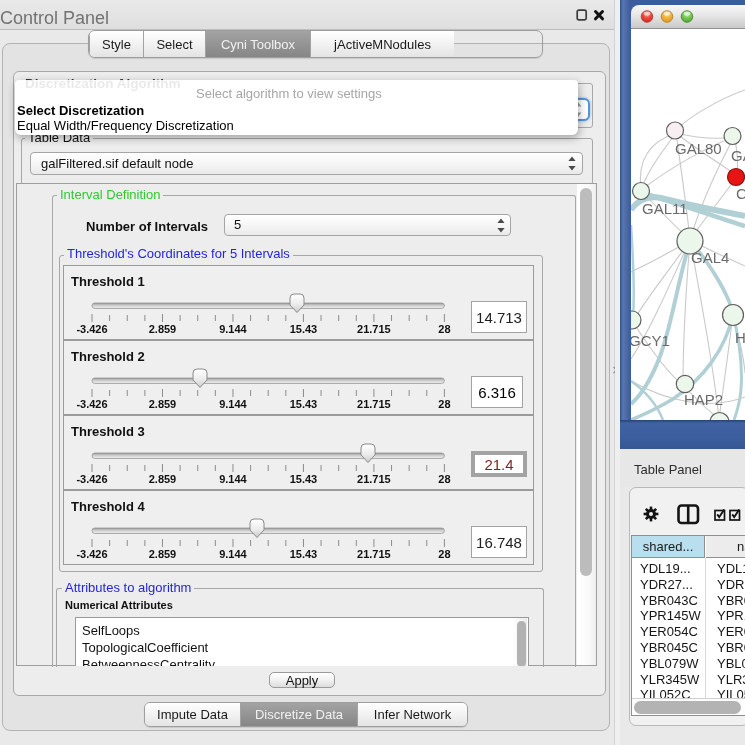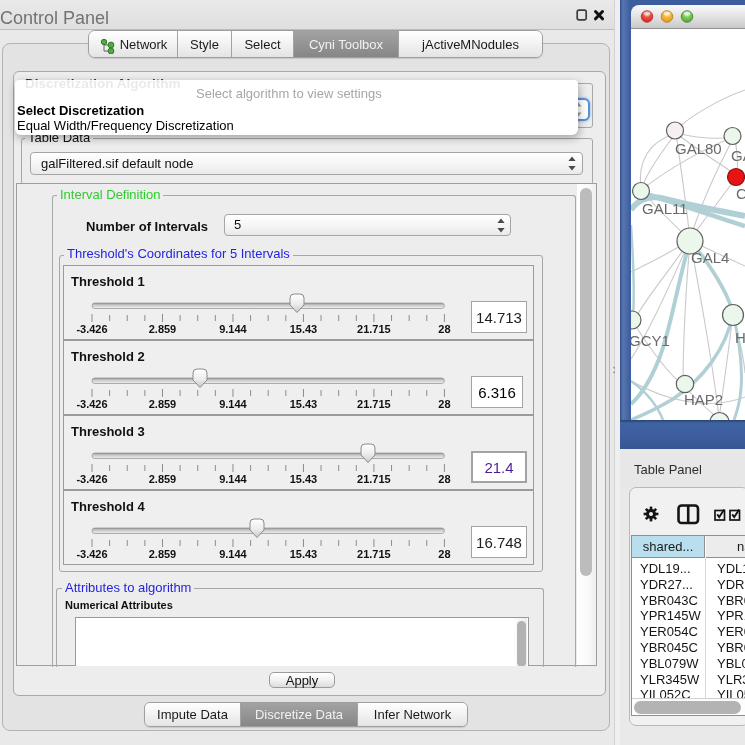--- a/index.html
+++ b/index.html
@@ -48,26 +48,20 @@
  <path d="M19.5,2.5 L26.5,9.8 M26.5,2.5 L19.5,9.8" stroke="#111" stroke-width="3" stroke-linecap="round"></path>
 </svg>
 
 <div class="a" style="left:2px;top:43px;width:606px;height:686px;background:#e3e3e3;
  border:1px solid #b3b3b3;border-radius:8px"></div>
 
 <div class="a" style="left:13px;top:71px;width:591px;height:623px;background:#ededed;
  border:1px solid #a9a9a9;border-radius:6px"></div>
 
 <div class="a" style="left:88px;top:30px;width:453px;height:26px;border:1px solid #9e9e9e;border-radius:7px;overflow:hidden;box-shadow:0 1px 1px rgba(0,0,0,0.12);display:flex">
-    <div style="width:88px;background:linear-gradient(#ffffff,#f2f2f2 50%,#e4e4e4);color:#1a1a1a;display:flex;align-items:center;justify-content:center;font-size:13px;box-sizing:border-box"><svg width="18" height="20" viewBox="0 0 18 20" style="margin-right:3px">
-        <path d="M5,8 L5,17 M5,11 L11,11 M5,17 L11,17" stroke="#8a8a8a" stroke-width="1.4" fill="none"></path>
-        <circle cx="5" cy="8" r="2.7" fill="#55a845" stroke="#2f7d26" stroke-width="1"></circle>
-        <circle cx="12" cy="11" r="2.9" fill="#55a845" stroke="#2f7d26" stroke-width="1"></circle>
-        <circle cx="12" cy="17" r="2.9" fill="#55a845" stroke="#2f7d26" stroke-width="1"></circle>
-      </svg>Network</div>
     <div style="width:54px;border-left:1px solid #a2a2a2;background:linear-gradient(#ffffff,#f2f2f2 50%,#e4e4e4);color:#1a1a1a;display:flex;align-items:center;justify-content:center;font-size:13px;box-sizing:border-box">Style</div>
     <div style="width:62px;border-left:1px solid #a2a2a2;background:linear-gradient(#ffffff,#f2f2f2 50%,#e4e4e4);color:#1a1a1a;display:flex;align-items:center;justify-content:center;font-size:13px;box-sizing:border-box">Select</div>
     <div style="width:105px;border-left:1px solid #a2a2a2;background:linear-gradient(#a3a3a3,#868686);color:#f1f1f1;display:flex;align-items:center;justify-content:center;font-size:13px;box-sizing:border-box">Cyni Toolbox</div>
     <div style="width:144px;border-left:1px solid #a2a2a2;background:linear-gradient(#ffffff,#f2f2f2 50%,#e4e4e4);color:#1a1a1a;display:flex;align-items:center;justify-content:center;font-size:13px;box-sizing:border-box">jActiveMNodules</div>
   </div>
 
 <div class="grp" style="left:21px;top:83px;width:570px;height:43px;background:#ededed"></div>
 
 <div class="a" style="left:560px;top:98px;width:30px;height:23px;background:#fff;
  border:2px solid #5693d6;border-radius:6px;box-shadow:0 0 3px #7fb0e2;box-sizing:border-box"></div>
@@ -211,21 +205,21 @@
       <text x="24.00" y="41" font-size="11" font-weight="bold" fill="#111" text-anchor="middle" font-family="Liberation Sans, sans-serif">-3.426</text>
       <text x="94.48" y="41" font-size="11" font-weight="bold" fill="#111" text-anchor="middle" font-family="Liberation Sans, sans-serif">2.859</text>
       <text x="164.96" y="41" font-size="11" font-weight="bold" fill="#111" text-anchor="middle" font-family="Liberation Sans, sans-serif">9.144</text>
       <text x="235.44" y="41" font-size="11" font-weight="bold" fill="#111" text-anchor="middle" font-family="Liberation Sans, sans-serif">15.43</text>
       <text x="305.92" y="41" font-size="11" font-weight="bold" fill="#111" text-anchor="middle" font-family="Liberation Sans, sans-serif">21.715</text>
       <text x="376.40" y="41" font-size="11" font-weight="bold" fill="#111" text-anchor="middle" font-family="Liberation Sans, sans-serif">28</text>
       <g transform="translate(290.50,1.5)">
         <path d="M2.5,4.5 Q2.5,0.5 6.5,0.5 L12.5,0.5 Q16.5,0.5 16.5,4.5 L16.5,11.5 L9.5,19 L2.5,11.5 Z" fill="url(#th)" stroke="#8a8a8a" stroke-width="1"></path>
       </g>
     </svg>
-<div class="a" style="left:407px;top:35px;width:56px;height:32px;background:#fff;border:2px solid #a3a3a3;box-sizing:border-box;display:flex;align-items:center;justify-content:center;font-size:15px;color:#4c1d95">21.4</div>
+<div class="a" style="left:407px;top:35px;width:56px;height:26px;background:#fff;border:4px solid #a3a3a3;box-sizing:border-box;display:flex;align-items:center;justify-content:center;font-size:15px;color:#7f1d1d">21.4</div>
 </div>
 <div class="a" style="left:63px;top:490px;width:471px;height:75px;background:#efefef;border:1px solid #9b9b9b;box-sizing:border-box">
 <div class="a" style="left:7px;top:8px;font-size:13px;font-weight:bold;color:#111">Threshold 4</div>
 <svg class="a" style="left:4px;top:26px;overflow:visible" width="440" height="46" viewBox="0 0 440 46">
       <rect x="24" y="11" width="352.4" height="5.5" rx="2.75" fill="url(#tg)" stroke="#9a9a9a" stroke-width="0.8"></rect>
       <line x1="24.00" y1="22.0" x2="24.00" y2="30.0" stroke="#8c8c8c" stroke-width="1"></line>
       <line x1="41.62" y1="23.0" x2="41.62" y2="29.0" stroke="#8c8c8c" stroke-width="1"></line>
       <line x1="59.24" y1="23.0" x2="59.24" y2="29.0" stroke="#8c8c8c" stroke-width="1"></line>
       <line x1="76.86" y1="23.0" x2="76.86" y2="29.0" stroke="#8c8c8c" stroke-width="1"></line>
       <line x1="94.48" y1="22.0" x2="94.48" y2="30.0" stroke="#8c8c8c" stroke-width="1"></line>
@@ -257,20 +251,22 @@
     </svg>
 <div class="a" style="left:407px;top:35px;width:56px;height:32px;background:#fff;border:1px solid #a3a3a3;box-sizing:border-box;display:flex;align-items:center;justify-content:center;font-size:15px;color:#222">16.748</div>
 </div>
 
 <div class="a" style="left:56px;top:588px;width:486px;height:78px;border:1px solid #a7a7a7;
  border-bottom:none;border-radius:3px 3px 0 0"></div>
 <div class="gt" style="left:62px;top:581px;color:#2424e0">Attributes to algorithm</div>
 <div class="a" style="left:65px;top:599px;font-size:11px;font-weight:bold;color:#111">Numerical Attributes</div>
 <div class="a" style="left:75px;top:617px;width:454px;height:49px;background:#fff;
  border:1px solid #999;border-bottom:none;box-sizing:border-box;overflow:hidden">
+  <div style="position:absolute;left:6px;top:4px;font-size:13px;color:#111;line-height:17px">
+   SelfLoops<br>TopologicalCoefficient<br>BetweennessCentrality</div>
   <div style="position:absolute;right:1px;top:0;width:13px;height:49px;background:linear-gradient(to right,#fdfdfd,#ececec)"></div>
   <div style="position:absolute;right:2.5px;top:3px;width:9px;height:46px;background:#b2b2b2;border-radius:4.5px"></div>
 </div>
 
 <div class="a" style="left:269px;top:672px;width:66px;height:16px;
  background:linear-gradient(#ffffff,#f2f2f2 50%,#dcdcdc);border:1px solid #9b9b9b;border-radius:5px;
  box-sizing:border-box;display:flex;align-items:center;justify-content:center;font-size:13px;color:#111">Apply</div>
 
 <div class="a" style="left:144px;top:702px;width:322px;height:23px;border:1px solid #9e9e9e;border-radius:6px;overflow:hidden;box-shadow:0 1px 1px rgba(0,0,0,0.12);display:flex">
     <div style="width:95px;background:linear-gradient(#ffffff,#f2f2f2 50%,#e4e4e4);color:#1a1a1a;display:flex;align-items:center;justify-content:center;font-size:13px;box-sizing:border-box">Impute Data</div>

